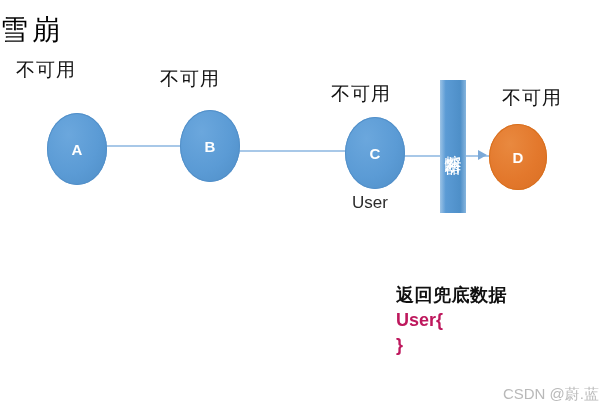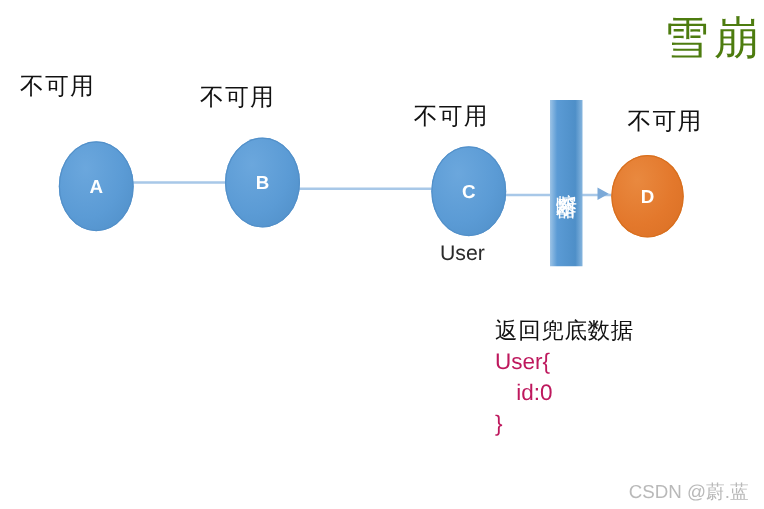--- a/index.html
+++ b/index.html
@@ -17,24 +17,24 @@
     background: #ffffff;
     overflow: hidden;
   }
 
   
   .title {
     position: absolute;
     left: 0;
     top: 8px;
     width: 611px;
-    text-align: right;
-    font-size: 36px;
+    text-align: left;
+    font-size: 28px;
     line-height: 44px;
-    color: #4d7c0f;
+    color: #000000;
     letter-spacing: 4px;
     font-weight: 400;
     white-space: nowrap;
   }
 
   
   .node {
     position: absolute;
     border-radius: 50%;
     display: flex;
@@ -136,22 +136,23 @@
     top: 150px;
     border-top: 5px solid transparent;
     border-bottom: 5px solid transparent;
     border-left: 9px solid #7ba9d8;
   }
 
   
   #fallback-block {
     position: absolute;
     left: 396px;
-    top: 251px;
+    top: 282px;
     width: 210px;
+    font-weight: bold;
   }
   #fallback-title {
     font-size: 18px;
     line-height: 26px;
     color: #111111;
     white-space: nowrap;
     letter-spacing: 0.5px;
   }
   .code-line {
     font-size: 18px;
@@ -207,19 +208,18 @@
 
   <div class="user-label">User</div>
 
   <div id="breaker-bar">
     <span id="breaker-text">熔断器</span>
   </div>
 
   <div id="fallback-block">
     <div id="fallback-title">返回兜底数据</div>
     <div class="code-line">User{</div>
-    <div class="code-line indent">id:0</div>
     <div class="code-line">}</div>
   </div>
 
   <div id="watermark">CSDN @蔚.蓝</div>
 
 </div>
 
 </body></html>

